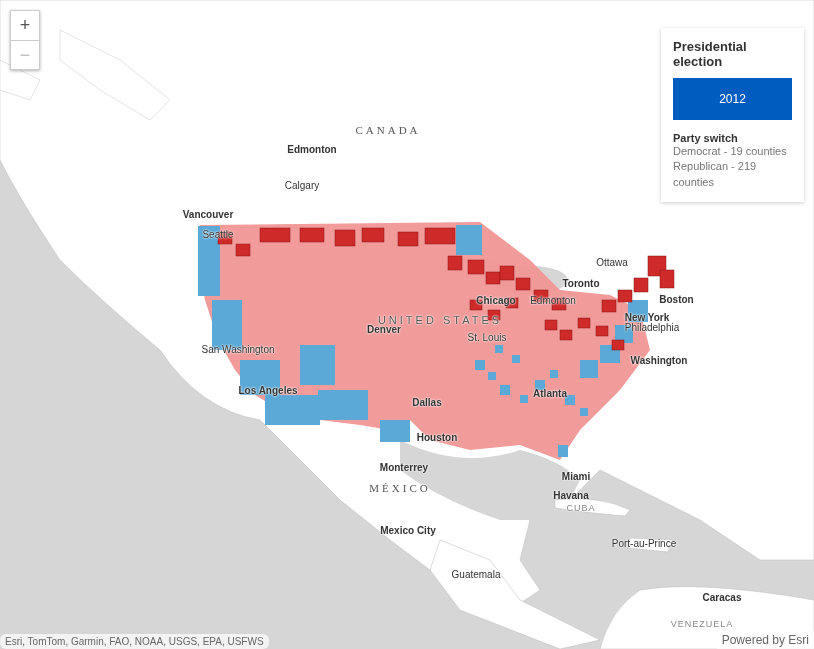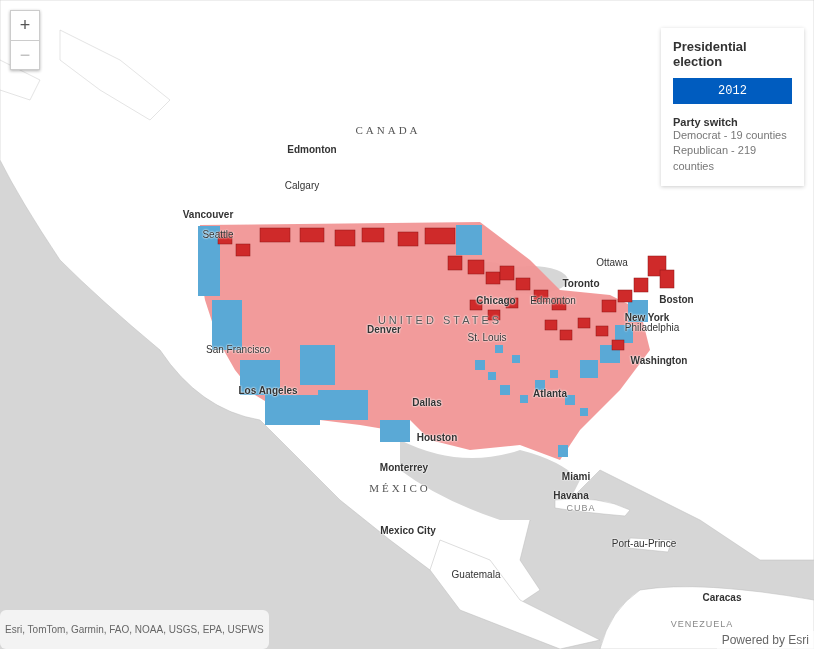--- a/index.html
+++ b/index.html
@@ -9,26 +9,26 @@
   
   
   .zoom-controls { position: absolute; top: 10px; left: 10px; display: flex; flex-direction: column; box-shadow: 0 1px 3px rgba(0,0,0,0.3); }
   .zoom-btn { width: 30px; height: 30px; background: #fff; border: 1px solid #ccc; display: flex; align-items: center; justify-content: center; font-size: 18px; color: #555; cursor: pointer; user-select: none; }
   .zoom-btn:first-child { border-bottom: none; }
   .zoom-btn.disabled { color: #bbb; cursor: default; }
   
   
   .legend-panel { position: absolute; top: 28px; right: 10px; width: 143px; background: #fff; box-shadow: 0 1px 4px rgba(0,0,0,0.2); padding: 11px 12px 12px; font-size: 11px; }
   .legend-title { font-size: 13px; font-weight: 600; color: #333; margin-bottom: 9px; }
-  .year-btn { display:block; width:100%; text-align:center; color:#fff; font-size:12px; padding:6px 0; margin-bottom:12px; cursor:pointer; user-select:none; border:none; font-family:Liberation Mono, monospace; }
+  .year-btn { display:block; width:100%; text-align:center; color:#fff; font-size:12px; padding:14px 0; margin-bottom:12px; cursor:pointer; user-select:none; border:none; font-family:Liberation Sans, sans-serif; }
   .switch-title { font-size: 11px; font-weight: 600; color: #333; margin-top: 7px; }
   .switch-line { font-size: 11px; color: #777; line-height: 1.4; }
   
   
-  .attribution-left { position: absolute; bottom: 0; left: 0; font-size: 10px; color: #666; background: rgba(255,255,255,0.7); padding: 14px 5px; border-radius: 6px; }
+  .attribution-left { position: absolute; bottom: 0; left: 0; font-size: 10px; color: #666; background: rgba(255,255,255,0.7); padding: 2px 5px; border-radius: 6px; }
   .attribution-right { position: absolute; bottom: 0; right: 0; font-size: 12px; color: #666; background: rgba(255,255,255,0.7); padding: 2px 5px; }
   
   
   .map-label { position: absolute; font-size: 10px; color: #333; white-space: nowrap; transform: translate(-50%, -50%); pointer-events: none; font-weight: 500; text-shadow: 0 0 2px #fff, 0 0 2px #fff; }
   .map-label.country { letter-spacing: 3px; font-size: 11px; color: #555; font-family: Liberation Serif, serif; }
   .map-label.country-lg { letter-spacing: 3px; font-size: 11px; color: #555; }
   .map-label.small-country { font-size: 9px; color: #888; letter-spacing: 1px; }
   .map-label.city-big { font-weight: 600; }
 </style>
 </head>
@@ -135,21 +135,21 @@
     <div id="label-layer">
         <span class="map-label country" style="left: 388px; top: 130px;">CANADA</span>
         <span class="map-label country-lg" style="left: 440px; top: 320px;">UNITED STATES</span>
         <span class="map-label country" style="left: 400px; top: 488px;">MÉXICO</span>
         <span class="map-label small-country" style="left: 581px; top: 508px;">CUBA</span>
         <span class="map-label small-country" style="left: 702px; top: 624px;">VENEZUELA</span>
         <span class="map-label  city-big" style="left: 312px; top: 149px;">Edmonton</span>
         <span class="map-label " style="left: 302px; top: 185px;">Calgary</span>
         <span class="map-label  city-big" style="left: 208px; top: 214px;">Vancouver</span>
         <span class="map-label " style="left: 218px; top: 234px;">Seattle</span>
-        <span class="map-label " style="left: 238px; top: 349px;">San Francisco</span>
+        <span class="map-label " style="left: 238px; top: 349px;">San Washington</span>
         <span class="map-label  city-big" style="left: 268px; top: 390px;">Los Angeles</span>
         <span class="map-label  city-big" style="left: 384px; top: 329px;">Denver</span>
         <span class="map-label  city-big" style="left: 427px; top: 402px;">Dallas</span>
         <span class="map-label  city-big" style="left: 437px; top: 437px;">Houston</span>
         <span class="map-label  city-big" style="left: 404px; top: 467px;">Monterrey</span>
         <span class="map-label  city-big" style="left: 408px; top: 530px;">Mexico City</span>
         <span class="map-label " style="left: 476px; top: 574px;">Guatemala</span>
         <span class="map-label  city-big" style="left: 496px; top: 300px;">Chicago</span>
         <span class="map-label " style="left: 487px; top: 337px;">St. Louis</span>
         <span class="map-label  city-big" style="left: 550px; top: 393px;">Atlanta</span>

